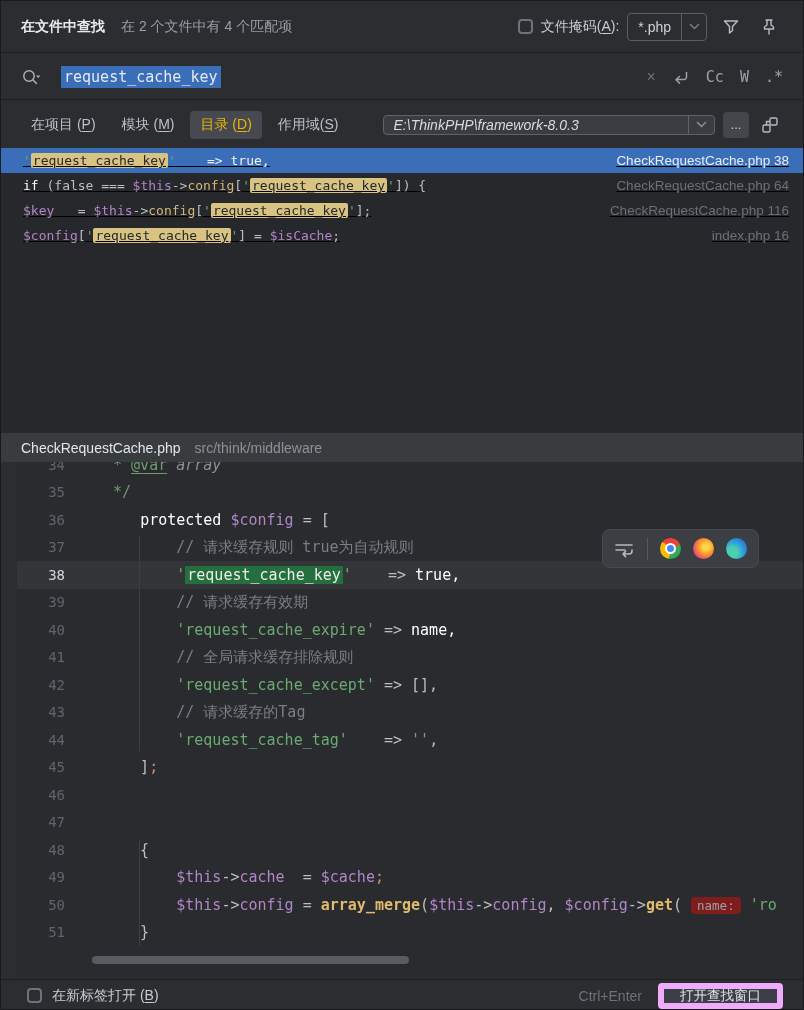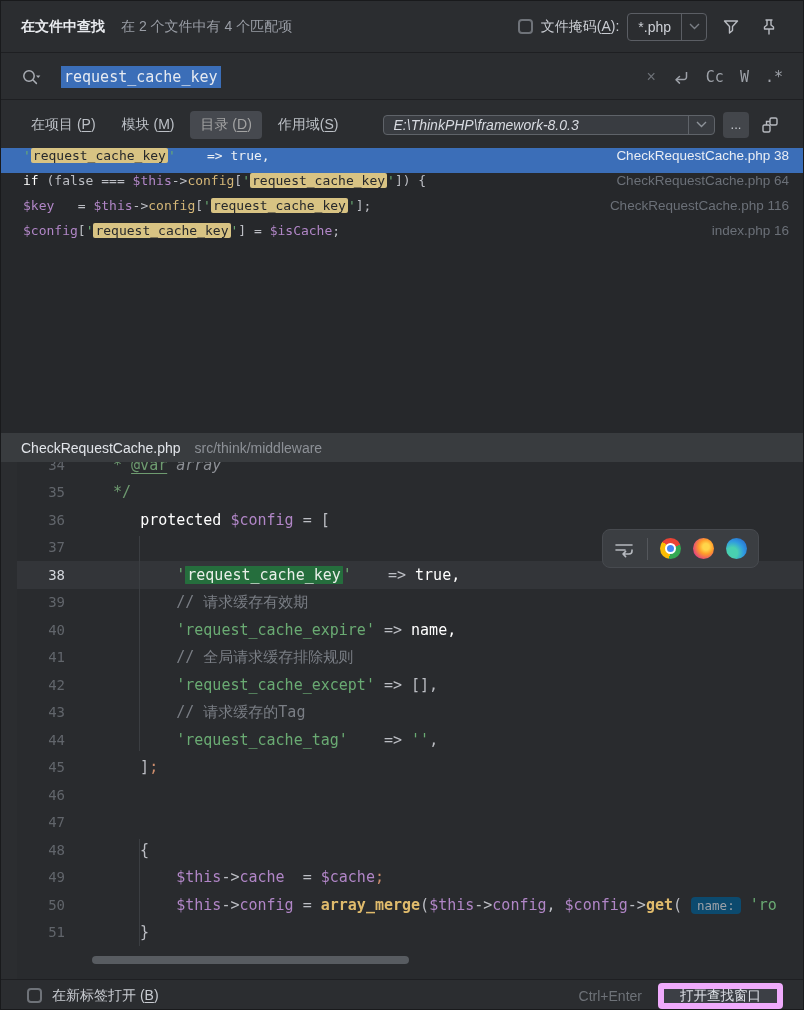--- a/index.html
+++ b/index.html
@@ -26,48 +26,48 @@
   .mag { display:flex; align-items:center; color:#a9adb4; }
   .query { margin-left:18px; font-family:"DejaVu Sans Mono","Liberation Mono",monospace; font-size:15px; color:#e6eaf1; background:#3b6eb8; padding:2px 3px; white-space:pre; }
   .search-ops { margin-left:auto; display:flex; align-items:center; gap:16px; }
   .op { font-size:15px; color:#9da1a8; font-family:"DejaVu Sans Mono","Liberation Mono",monospace; }
   .op.dim { color:#6d7177; font-family:"Liberation Sans",sans-serif; font-size:16px; }
 
   
   .scoperow { position:absolute; left:0; top:100px; width:100%; height:47px; display:flex; align-items:center; padding:0 20px; }
   .tab { font-size:14px; color:#bcc0c6; padding:5px 10px; border-radius:4px; white-space:nowrap; }
   .tab + .tab { margin-left:6px; }
-  .tab.active { background:#46494f; color:#a3a3a3; }
+  .tab.active { background:#46494f; color:#eab308; }
   .dir-combo { display:flex; align-items:center; height:20px; flex:1; max-width:340px; margin-left:34px; background:#393c41; border:1px solid #5f6369; border-radius:4px; overflow:hidden;font-style:italic; }
   .dir-combo .val { flex:1; font-size:14px; color:#d8dbe1; padding:0 10px; white-space:nowrap; overflow:hidden; }
   .dir-combo .chev { width:26px; height:100%; display:flex; align-items:center; justify-content:center; color:#8e939a; border-left:1px solid #5f6369; }
   .sqbtn { height:26px; min-width:26px; margin-left:8px; background:#43464b; border-radius:4px; display:flex; align-items:center; justify-content:center; color:#c6c9cf; font-size:13px; }
   .sqbtn.ghost { background:transparent; color:#b6b9bf; }
 
   
   .results { position:absolute; left:0; top:147px; width:100%; height:285px; background:#26282b; overflow:hidden; }
-  .result-row { height:25px; display:flex; padding:0 14px 0 22px; }
+  .result-row { height:25px; display:flex; align-items:center; padding:0 14px 0 22px;text-decoration:underline; }
   .result-row.selected { background:#3b6eb8; border-radius:0; }
   .row-code { white-space:pre; font-family:"DejaVu Sans Mono","Liberation Mono",monospace; font-size:13px; overflow:hidden; flex:1; min-width:0; }
   .row-ref { font-size:13.5px; color:#6b7078; margin-left:12px; white-space:nowrap; }
   .result-row.selected .row-ref { color:#e9edf4; }
 
   
   .seg-d { color:#bcbec4; } .seg-w { color:#eef1f5; }
   .seg-k { color:#ffffff; } .seg-s { color:#6aab73; }
   .seg-v { color:#b186c7; } .seg-g { color:#d5b778; }
   .seg-c { color:#7a7e85; } .seg-f { color:#e0bb6c; font-weight:600; }
   .seg-semi { color:#cf8e6d; }
   .seg-doc { color:#6e9b70; }
   .seg-doctag { color:#6e9b70; text-decoration:underline; text-underline-offset:3px; }
   .seg-docp { color:#8c8f95; font-style:italic; }
   .seg-vw { color:#b186c7; text-decoration:underline wavy #a19b4c; text-underline-offset:4px; }
   .seg-m { background:#d8c383; color:#26282b; border-radius:2px; padding:0 2px; }
   .seg-me { background:#256e3d; color:#e9efe9; border-radius:2px; padding:1px 2px; }
-  .seg-hint { background:#0c4a6e; color:#9ca1a8; border-radius:4px; padding:1px 6px; font-size:12.5px; }
+  .seg-hint { background:#7f1d1d; color:#9ca1a8; border-radius:4px; padding:1px 6px; font-size:12.5px; }
 
   
   .preview-header { position:absolute; left:0; top:432px; width:100%; height:29px; background:#393c3f; display:flex; align-items:center; padding:0 20px; }
   .ph-file { font-size:14px; color:#e2e5ea; }
   .ph-path { font-size:14px; color:#8d9197; margin-left:14px; }
 
   
   .editor { position:absolute; left:16px; top:461px; width:100%; height:517px; background:#292b2e; overflow:hidden; }
   .code-line { display:flex; height:27.5px; align-items:center; position:relative; z-index:1; }
   .code-line:first-child { margin-top:-11px; }
@@ -213,21 +213,21 @@
         <div class="code-line">
           <span class="lnum">35</span>
           <span class="ltext"><span class="seg-doc"> */</span></span>
         </div>
         <div class="code-line">
           <span class="lnum">36</span>
           <span class="ltext"><span class="seg-d">    </span><span class="seg-k">protected </span><span class="seg-vw">$config</span><span class="seg-d"> = [</span></span>
         </div>
         <div class="code-line">
           <span class="lnum">37</span>
-          <span class="ltext"><span class="seg-d">        </span></span>
+          <span class="ltext"><span class="seg-d">        </span><span class="seg-c">// 请求缓存规则 true为自动规则</span></span>
         </div>
         <div class="code-line cur">
           <span class="lnum">38</span>
           <span class="ltext"><span class="seg-d">        </span><span class="seg-s">'</span><span class="seg-me">request_cache_key</span><span class="seg-s">'</span><span class="seg-d">    =&gt; </span><span class="seg-k">true</span><span class="seg-k">,</span></span>
         </div>
         <div class="code-line">
           <span class="lnum">39</span>
           <span class="ltext"><span class="seg-d">        </span><span class="seg-c">// 请求缓存有效期</span></span>
         </div>
         <div class="code-line">

